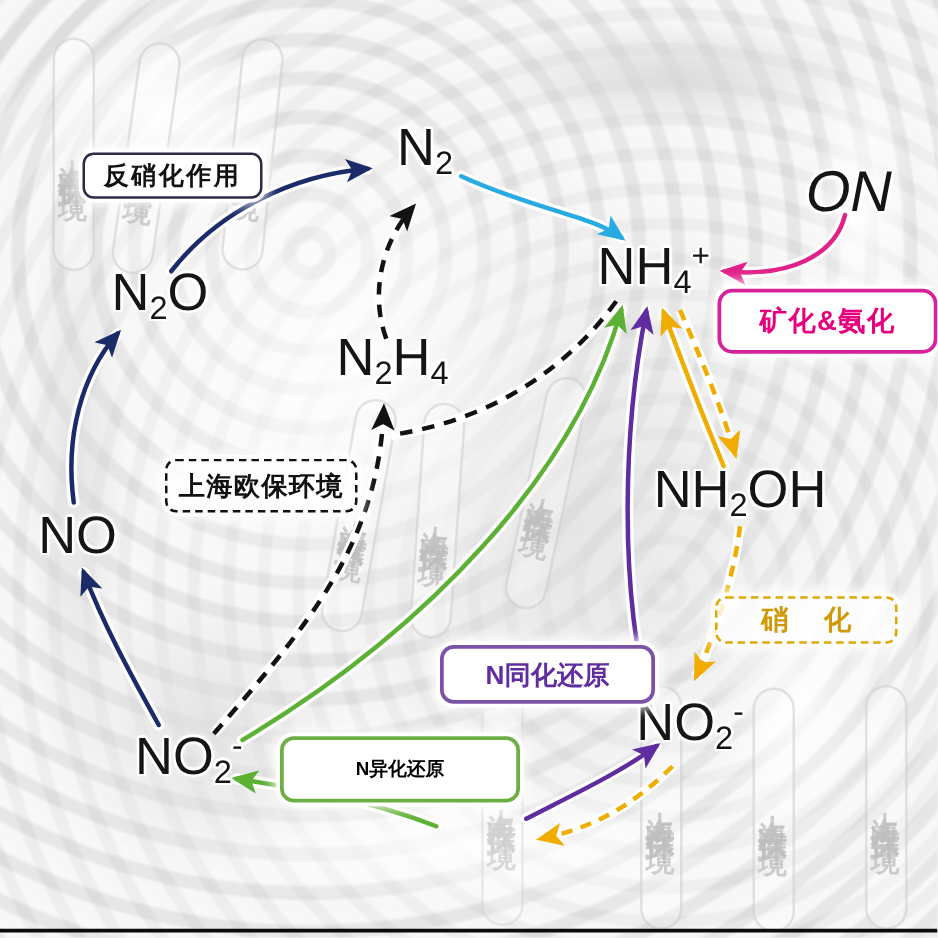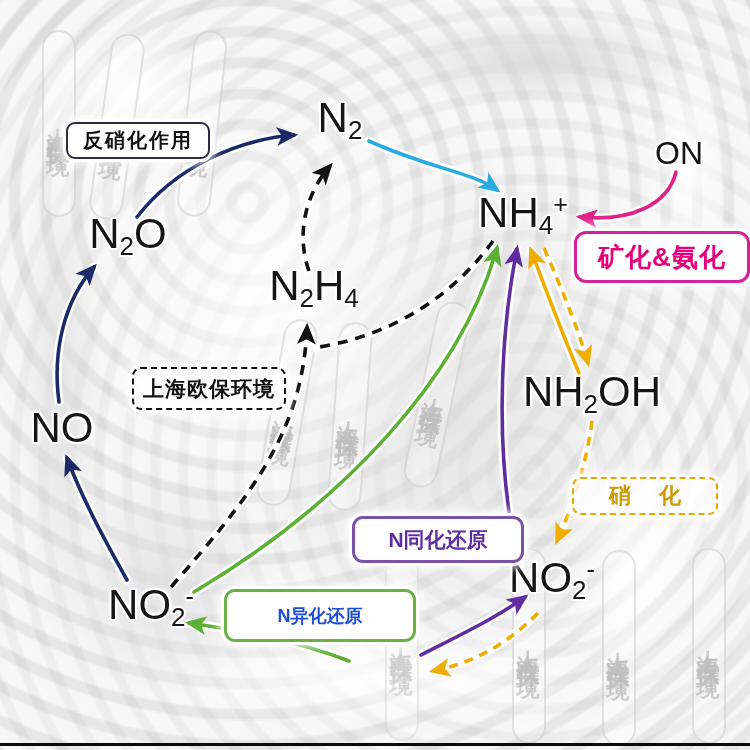--- a/index.html
+++ b/index.html
@@ -38,25 +38,25 @@
   .node sub{font-size:.62em;vertical-align:-0.28em;}
   .node sup{font-size:.6em;vertical-align:.55em;}
   
   .pbox{
     position:absolute;display:flex;align-items:center;justify-content:center;
     background:#fff;border-radius:9px;font-weight:bold;white-space:nowrap;
     box-shadow:0 0 0 3px rgba(255,255,255,.95),0 0 9px 5px rgba(255,255,255,.85);
   }
   .pbox-denit{left:66px;top:122px;width:140px;height:33px;border:2px solid #2b2b45;color:#111;font-size:20px;letter-spacing:2px;}
   .pbox-fix{left:442px;top:116px;width:164px;height:35px;border:3px solid #29abe2;color:#1c9ad6;font-size:22px;letter-spacing:11px;text-indent:11px;}
-  .pbox-min{left:574px;top:231px;width:170px;height:46px;border:3px solid #d6219c;color:#e6007e;font-size:26px;letter-spacing:1px;border-radius:12px;}
+  .pbox-min{left:574px;top:231px;width:170px;height:46px;border:3px solid #d6219c;color:#e6007e;font-size:22px;letter-spacing:1px;border-radius:12px;}
   .pbox-anam{left:132px;top:367px;width:150px;height:39px;border:2.5px dashed #111;color:#111;font-size:21px;letter-spacing:1px;background:rgba(255,255,255,.85);}
   .pbox-nitr{left:572px;top:477px;width:142px;height:34px;border:2px dashed #e3a800;color:#cf9a06;font-size:22px;letter-spacing:11px;text-indent:11px;background:rgba(255,255,255,.8);}
   .pbox-assim{left:352px;top:516px;width:166px;height:41px;border:3px solid #7a52a8;color:#5f2da0;font-size:21px;border-radius:11px;}
-  .pbox-dissim{left:224px;top:589px;width:186px;height:47px;border:3px solid #6cb045;color:#1d4ed8;font-size:18px;border-radius:11px;}
+  .pbox-dissim{left:224px;top:589px;width:186px;height:47px;border:3px solid #6cb045;color:#000000;font-size:15px;border-radius:11px;}
   
   svg.arrows{position:absolute;left:0;top:0;}
   .halo{fill:none;stroke:#fff;stroke-width:9;stroke-linecap:round;}
   .halo.dash{stroke-width:8;stroke-linecap:butt;}
   .arrow{fill:none;stroke-width:3.6;stroke-linecap:round;}
   .c-navy{stroke:#1b2a68;}  .c-cyan{stroke:#29abe2;}  .c-mag{stroke:#e0218a;}
   .c-gold{stroke:#f0ad00;}  .c-green{stroke:#5cb033;} .c-purp{stroke:#5f2da0;}
   .c-blk{stroke:#121212;}
   .d-blk{stroke-dasharray:10 8;stroke-linecap:butt;}
   .d-gold{stroke-dasharray:9 7;stroke-linecap:butt;}
@@ -135,21 +135,21 @@
     <path class="arrow c-gold d-gold" d="M538,613 C505,646 472,663 433,671" marker-end="url(#ah-gold)"></path>
     <path class="arrow c-blk d-blk" d="M309,271 C297,238 303,197 330,166" marker-end="url(#ah-blk)"></path>
     <path class="arrow c-blk d-blk" d="M493,241 C456,292 396,336 313,348"></path>
     <path class="arrow c-blk d-blk" d="M171,587 C250,497 303,432 307,327" marker-end="url(#ah-blk)"></path>
   </svg>
 
   <div class="node" style="left:340px;top:120px;"><span>N</span><sub>2</sub></div>
   <div class="node" style="left:128px;top:236px;"><span>N</span><sub>2</sub><span>O</span></div>
   <div class="node" style="left:314px;top:288px;"><span>N</span><sub>2</sub><span>H</span><sub>4</sub></div>
   <div class="node" style="left:523px;top:215px;"><span>NH</span><sub>4</sub><sup>+</sup></div>
-  <div class="node" style="left:679px;top:153px;font-size:32px;"><span>ON</span></div>
+  <div class="node" style="left:679px;top:153px;font-size:46px;font-style:italic;"><span>ON</span></div>
   <div class="node" style="left:592px;top:394px;"><span>NH</span><sub>2</sub><span>OH</span></div>
   <div class="node" style="left:62px;top:428px;"><span>NO</span></div>
   <div class="node" style="left:151px;top:607px;"><span>NO</span><sub>2</sub><sup>-</sup></div>
   <div class="node" style="left:552px;top:580px;"><span>NO</span><sub>2</sub><sup>-</sup></div>
 
   <div class="pbox pbox-denit">反硝化作用</div>
   <div class="pbox pbox-min">矿化&amp;氨化</div>
   <div class="pbox pbox-anam">上海欧保环境</div>
   <div class="pbox pbox-nitr">硝 化</div>
   <div class="pbox pbox-assim">N同化还原</div>

